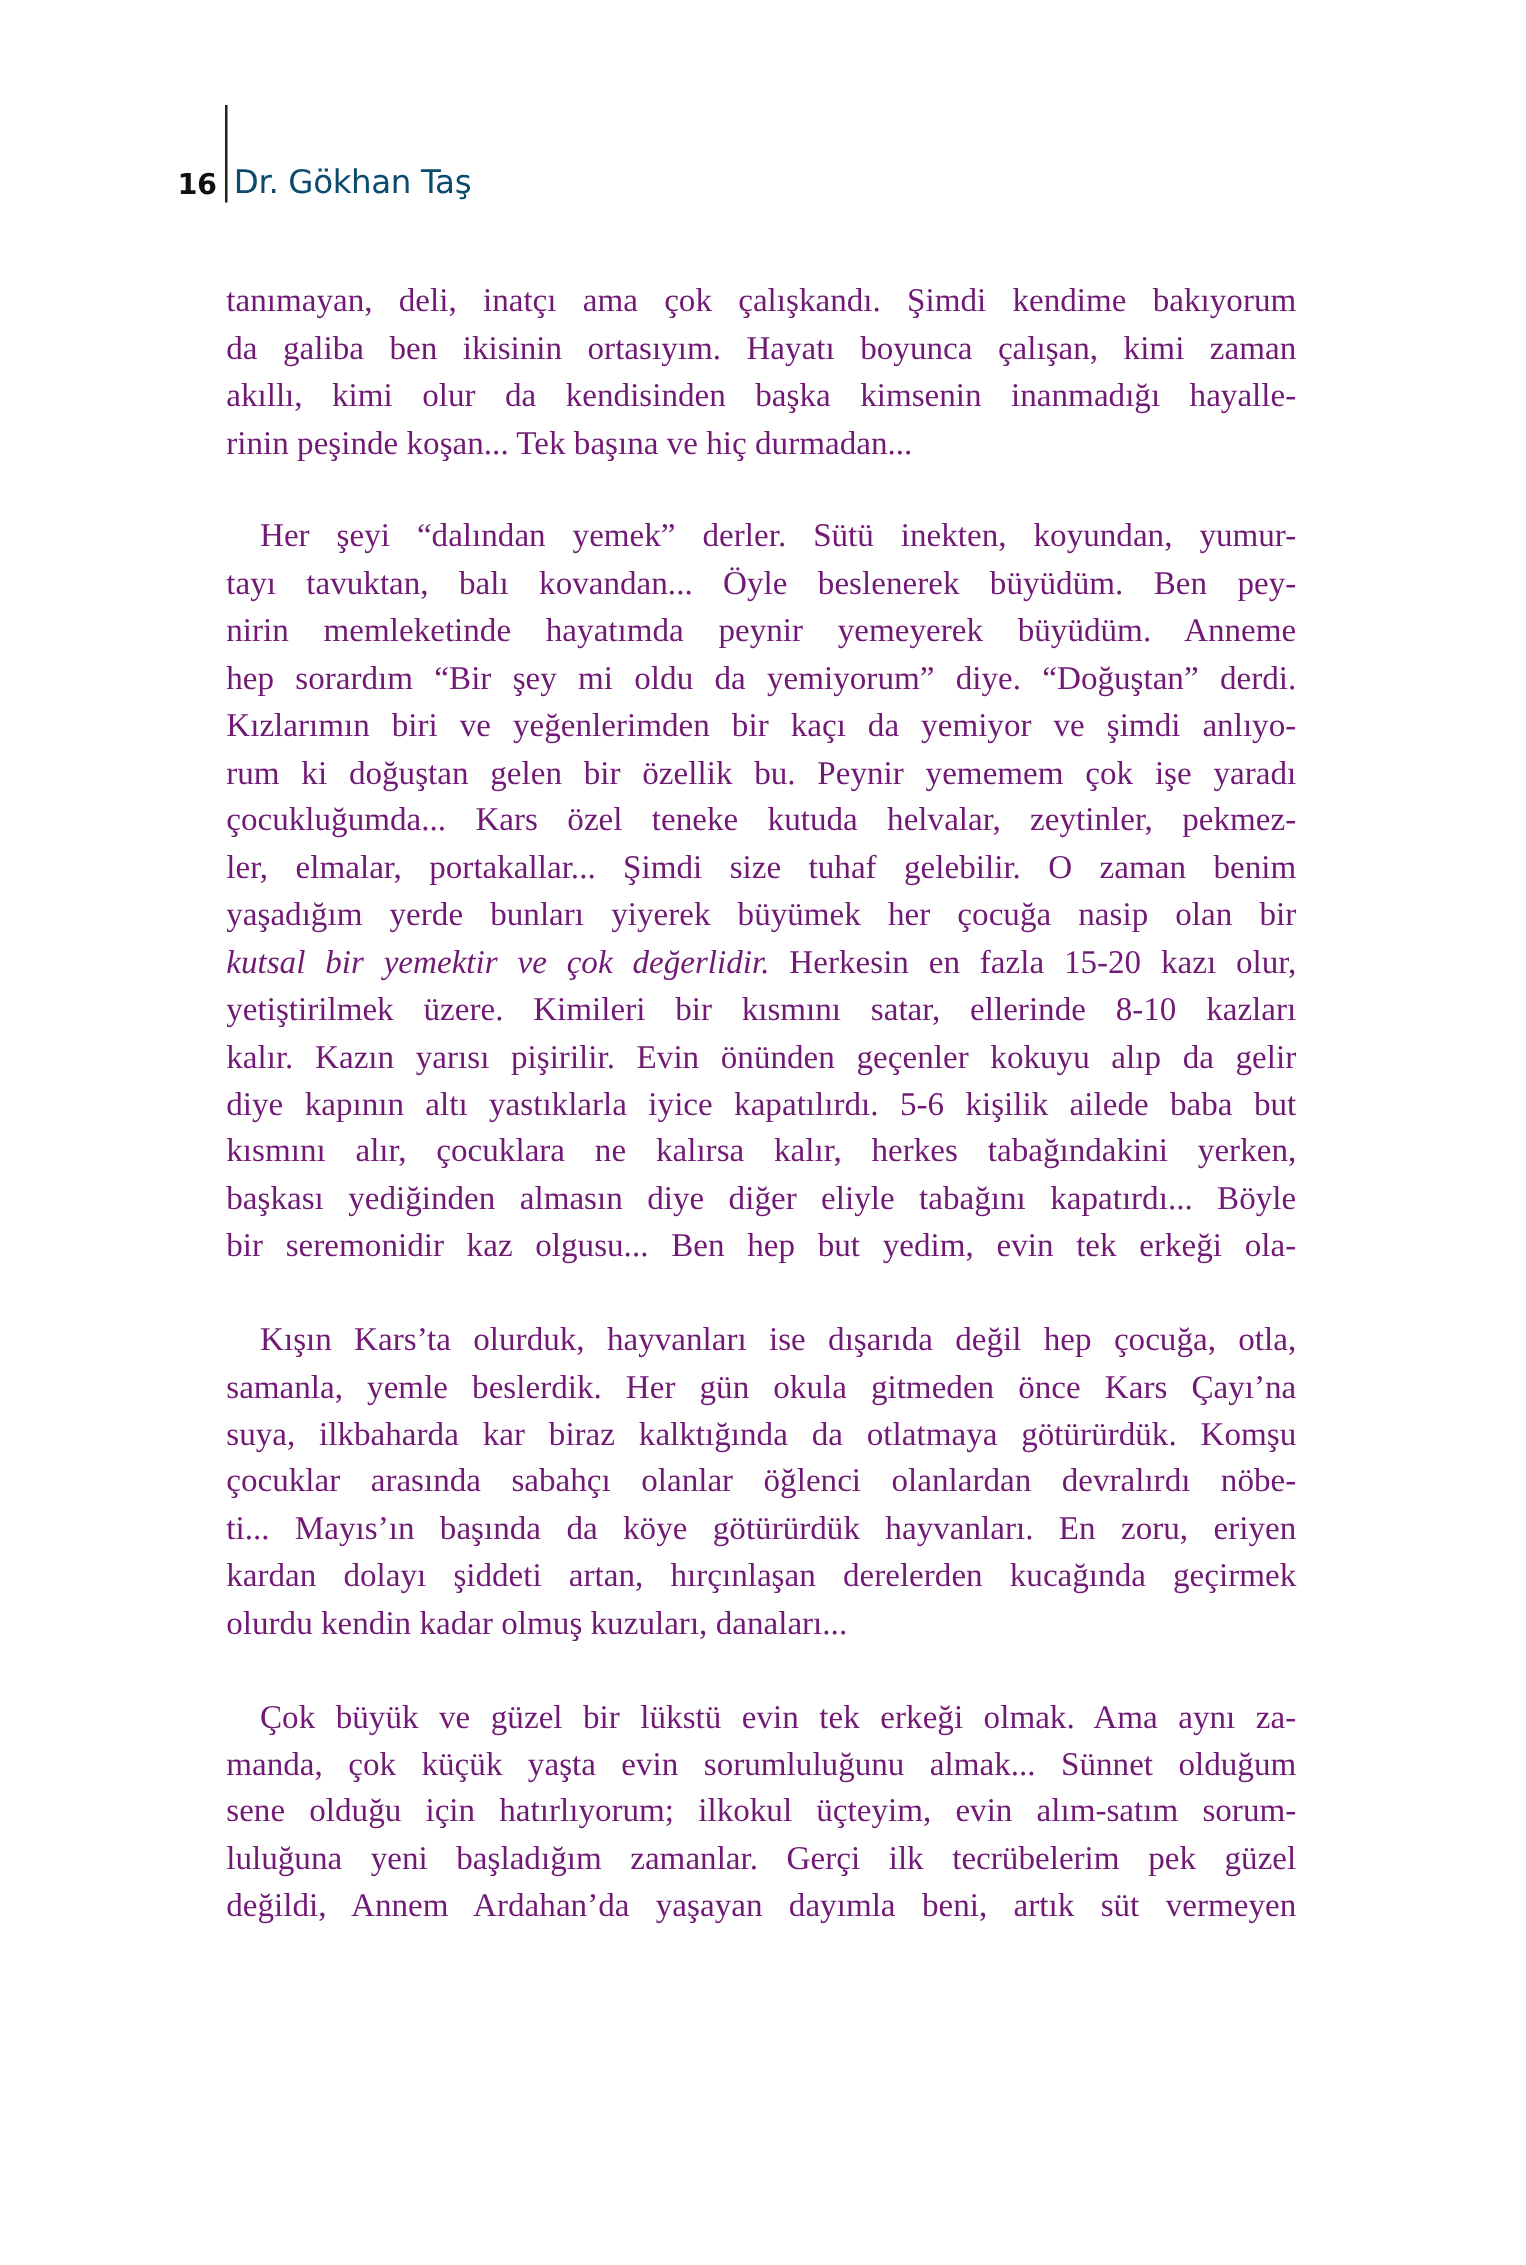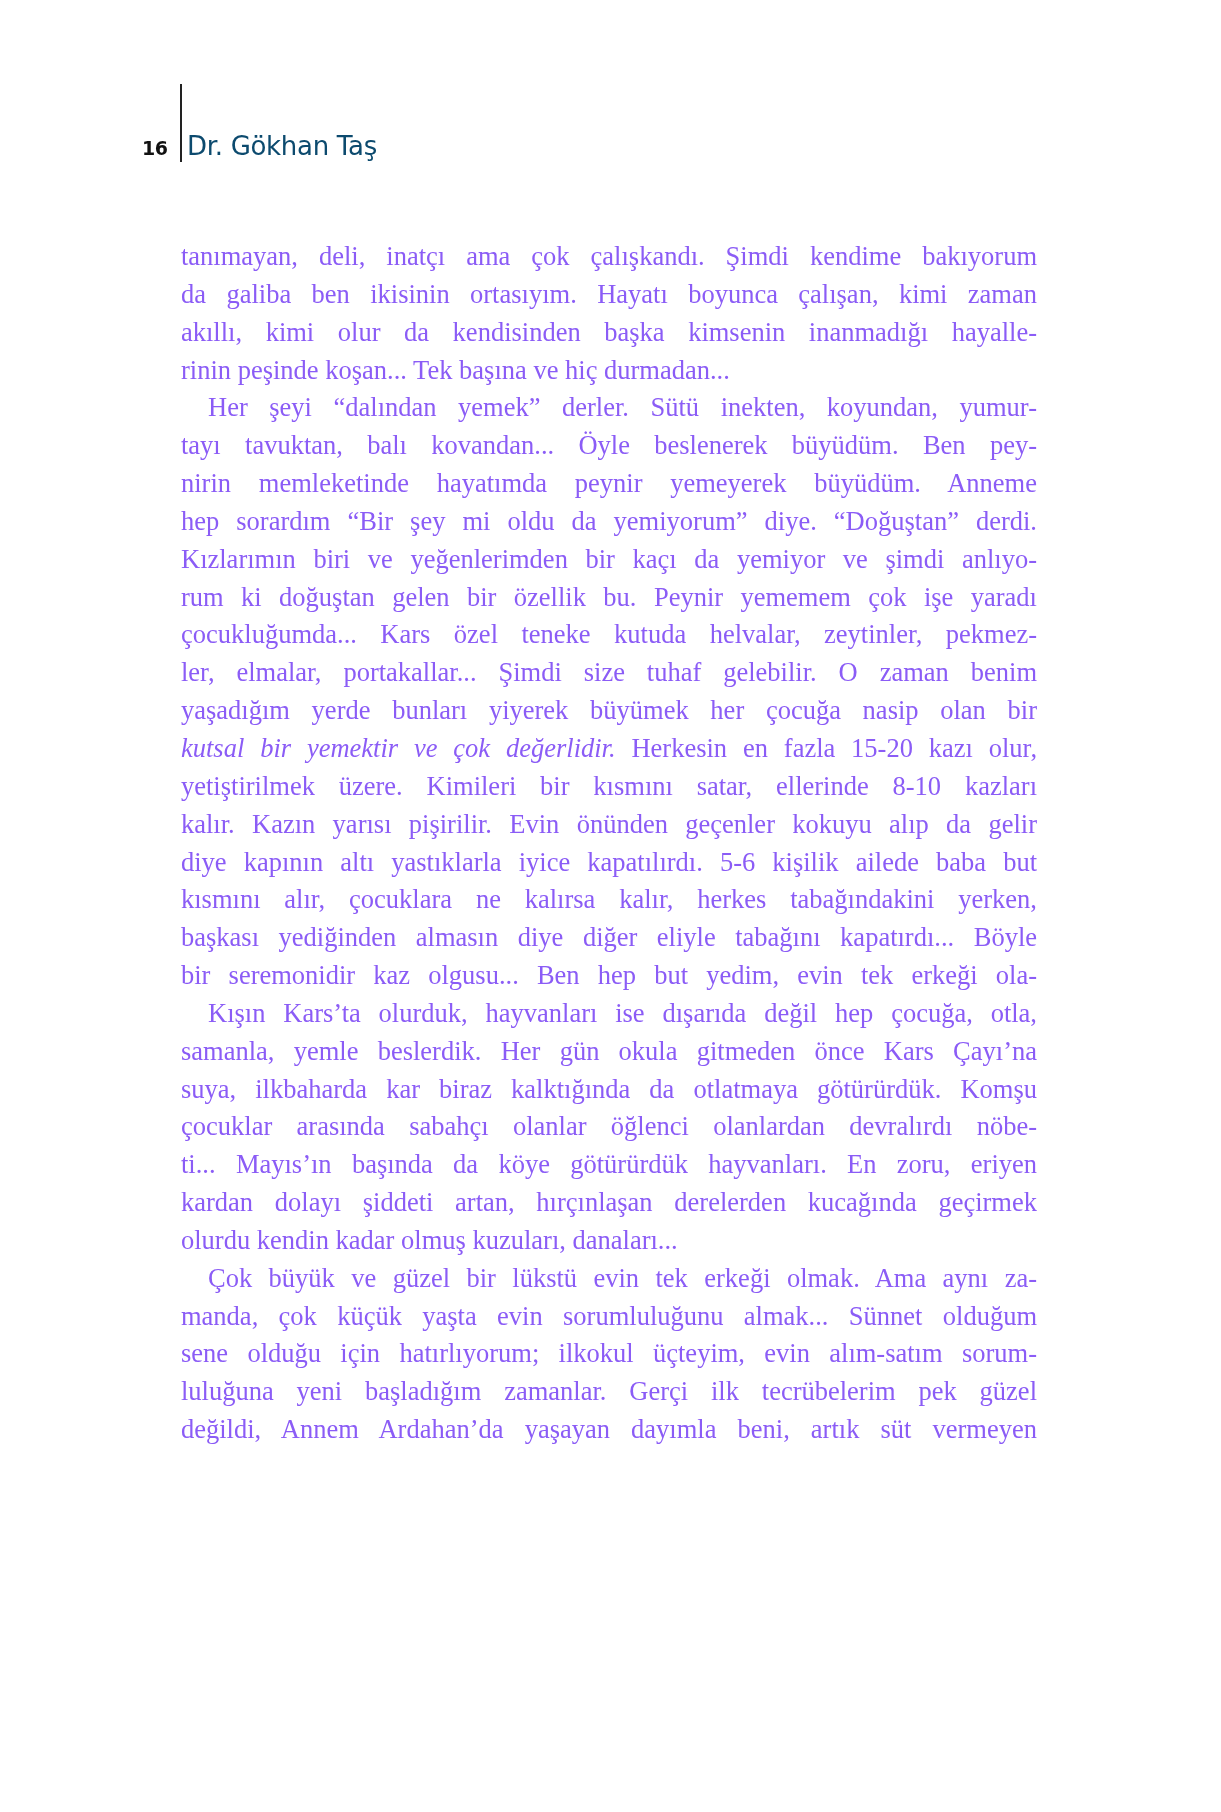--- a/index.html
+++ b/index.html
@@ -28,58 +28,59 @@
     width: 1.5px;
     height: 78px;
     background: #222222;
   }
   .page-number {
     position: absolute;
     left: 142px;
     top: 133px;
     font-family: "DejaVu Sans", sans-serif;
     font-weight: bold;
-    font-size: 19px;
+    font-size: 23px;
     line-height: 30px;
     letter-spacing: -0.5px;
     color: #111111;
   }
   .running-head {
     position: absolute;
     left: 187px;
     top: 131px;
     font-family: "DejaVu Sans", sans-serif;
     font-weight: normal;
     font-size: 26px;
     line-height: 30px;
     letter-spacing: -0.3px;
     color: #0c4a6e;
   }
   .body-text {
     position: absolute;
     left: 181px;
-    top: 238px;
+    top: 222px;
     width: 856px;
     font-family: "Liberation Serif", serif;
     font-size: 26.5px;
     line-height: 37.85px;
-    color: #8b5cf6;
+    color: #701a75;
   }
   .line {
     display: block;
     white-space: nowrap;
     text-align: justify;
     text-align-last: justify;
     height: 37.85px;
   }
   .line.last {
     text-align-last: left;
   }
   .line.indent {
     padding-left: 27px;
+    margin-top: 37px;
   }
   .ital {
     font-style: italic;
   }
 </style>
 </head>
 <body>
 
 <div class="header">
   <span class="page-number">16</span>

